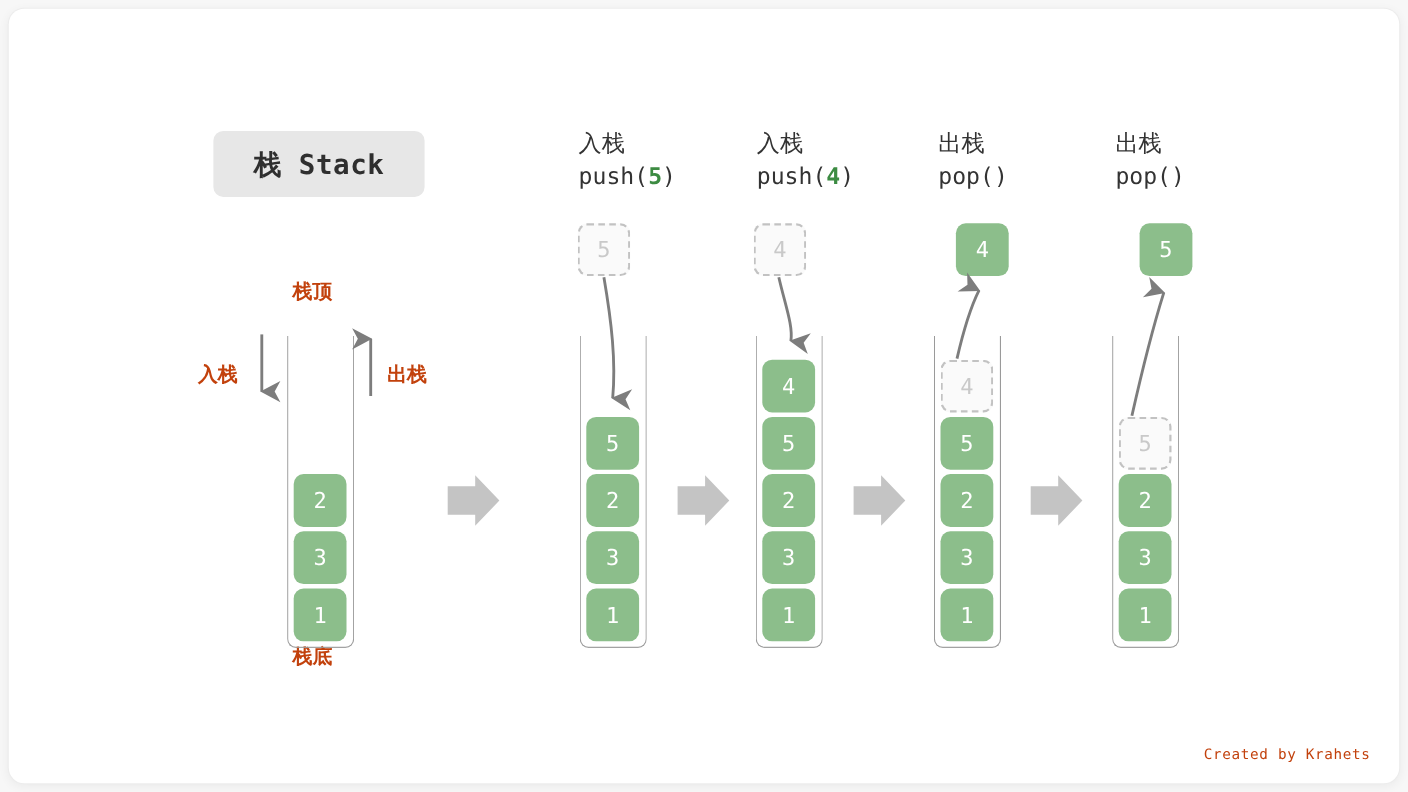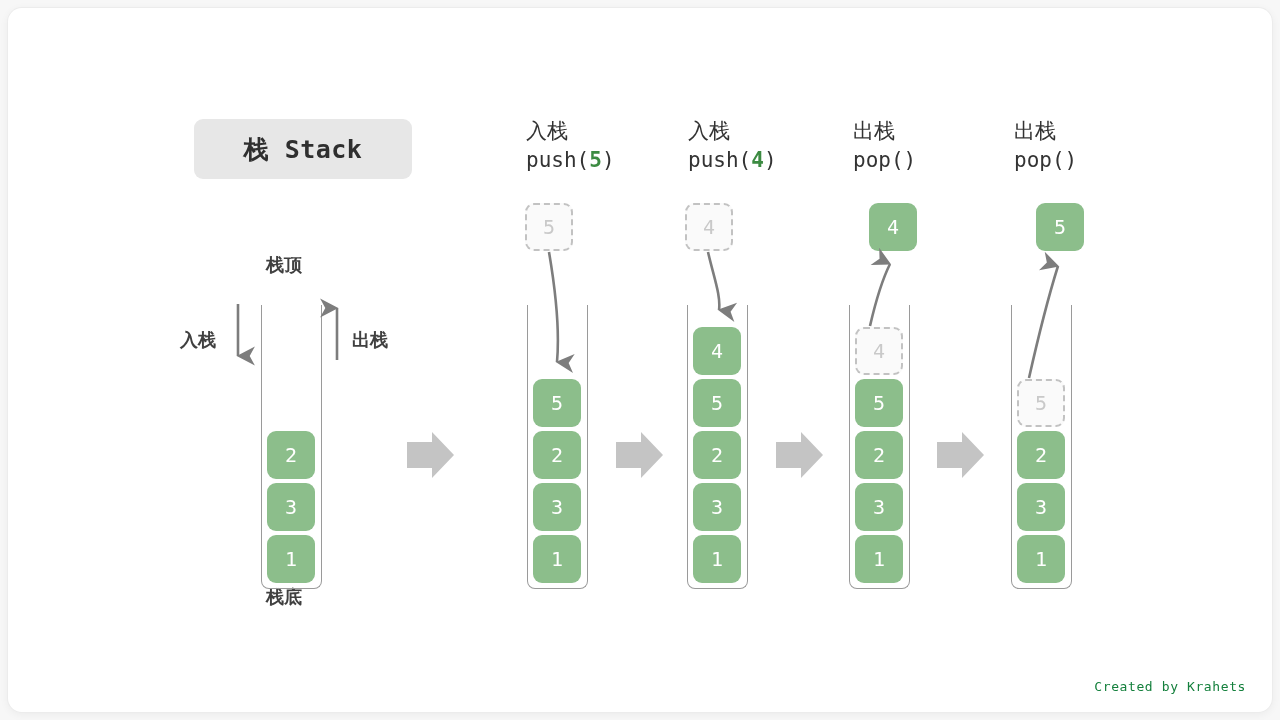--- a/index.html
+++ b/index.html
@@ -24,21 +24,21 @@
     border-radius: 14px;
     box-shadow: 0 0 0 1px #ececec, 0 2px 10px rgba(0,0,0,0.06);
     overflow: hidden;
   }
   .abs { position: absolute; }
 
   
   #title-chip {
     left: 186px;
     top: 111px;
-    width: 218px;
+    width: 192px;
     height: 60px;
     background: #e7e7e7;
     border-radius: 9px;
     display: flex;
     align-items: center;
     justify-content: center;
   }
   #title-chip .t {
     font-family: "DejaVu Sans Mono", "Liberation Mono", monospace;
     font-size: 25px;
@@ -100,31 +100,31 @@
   .col-head .code .num {
     color: #3c8b42;
     font-weight: bold;
   }
 
   
   .lbl {
     position: absolute;
     font-size: 18px;
     font-weight: bold;
-    color: #404040;
+    color: #c2410c;
     white-space: nowrap;
   }
 
   
   #footer {
     right: 26px;
     bottom: 18px;
     font-family: "DejaVu Sans Mono", "Liberation Mono", monospace;
     font-size: 13px;
-    color: #15803d;
+    color: #c2410c;
     letter-spacing: 0.6px;
     margin-left: 12px;
   }
 
   svg.overlay {
     position: absolute;
     left: 0; top: 0;
     width: 1264px;
     height: 704px;
     pointer-events: none;

